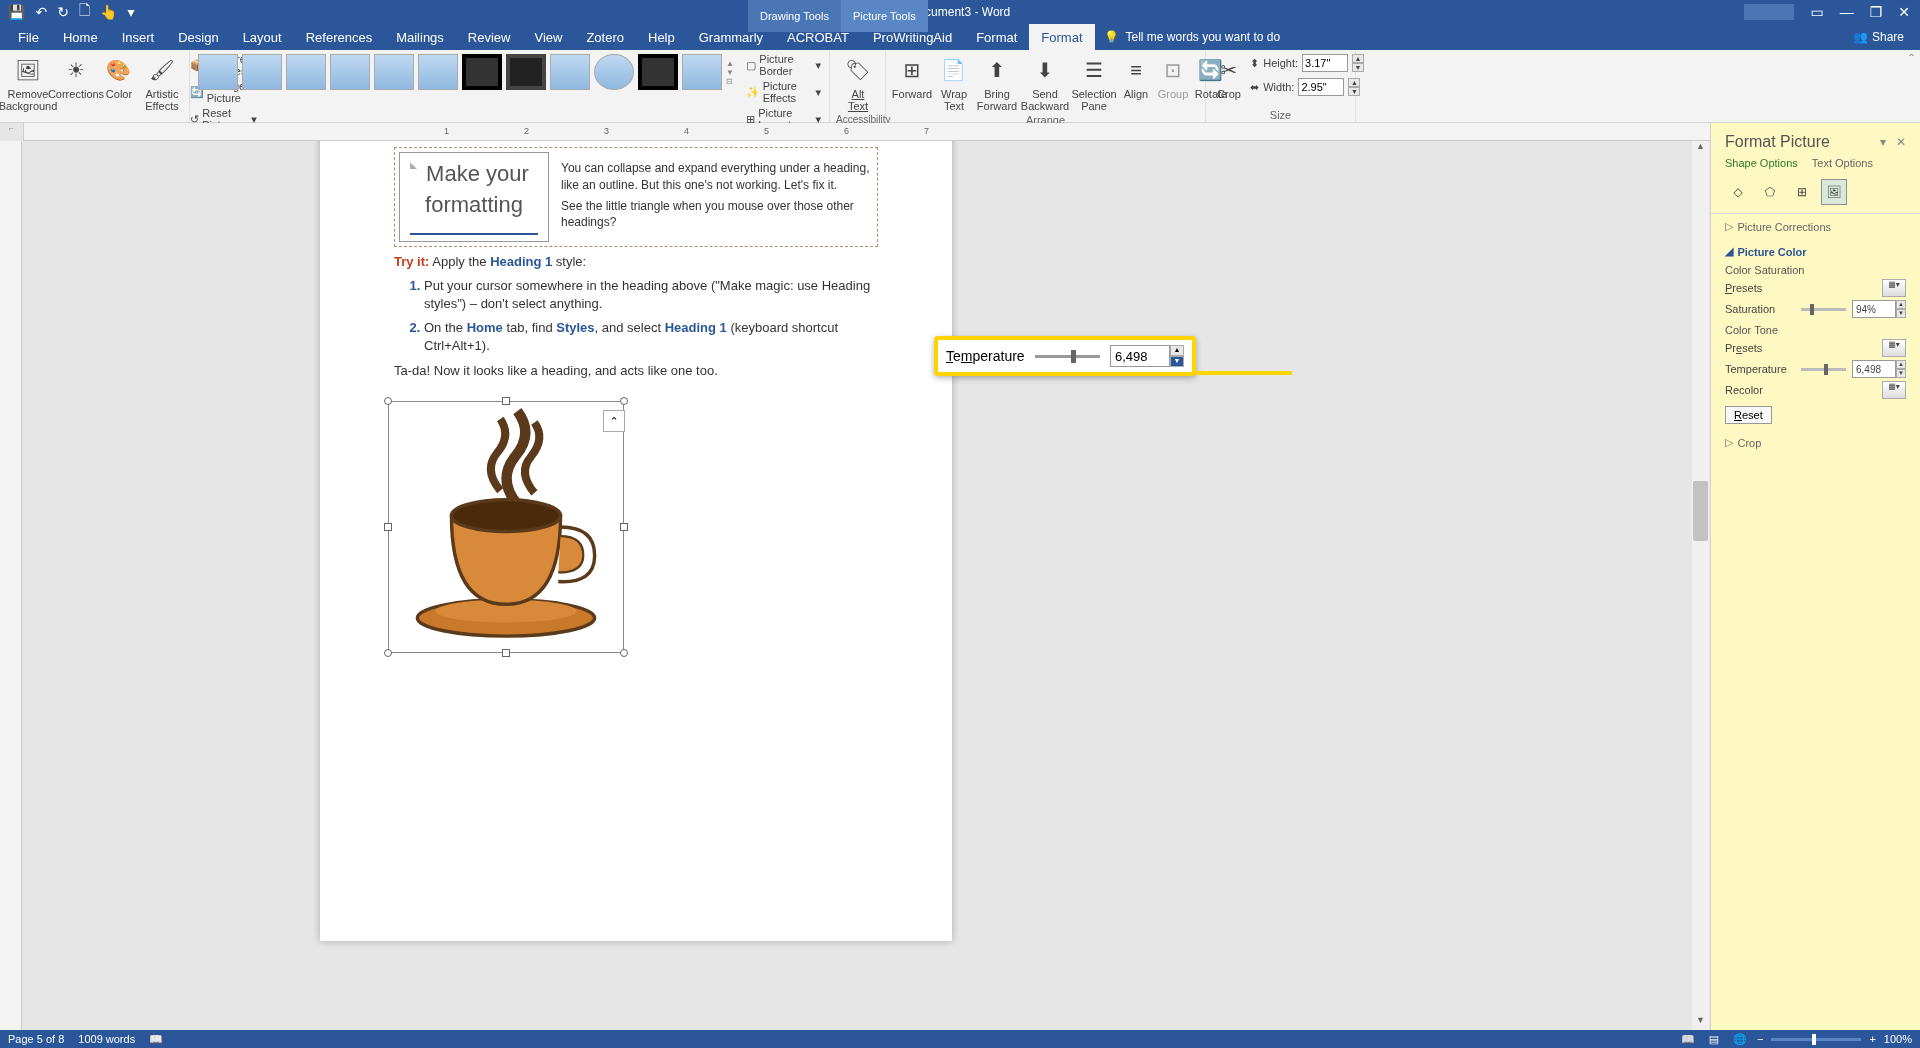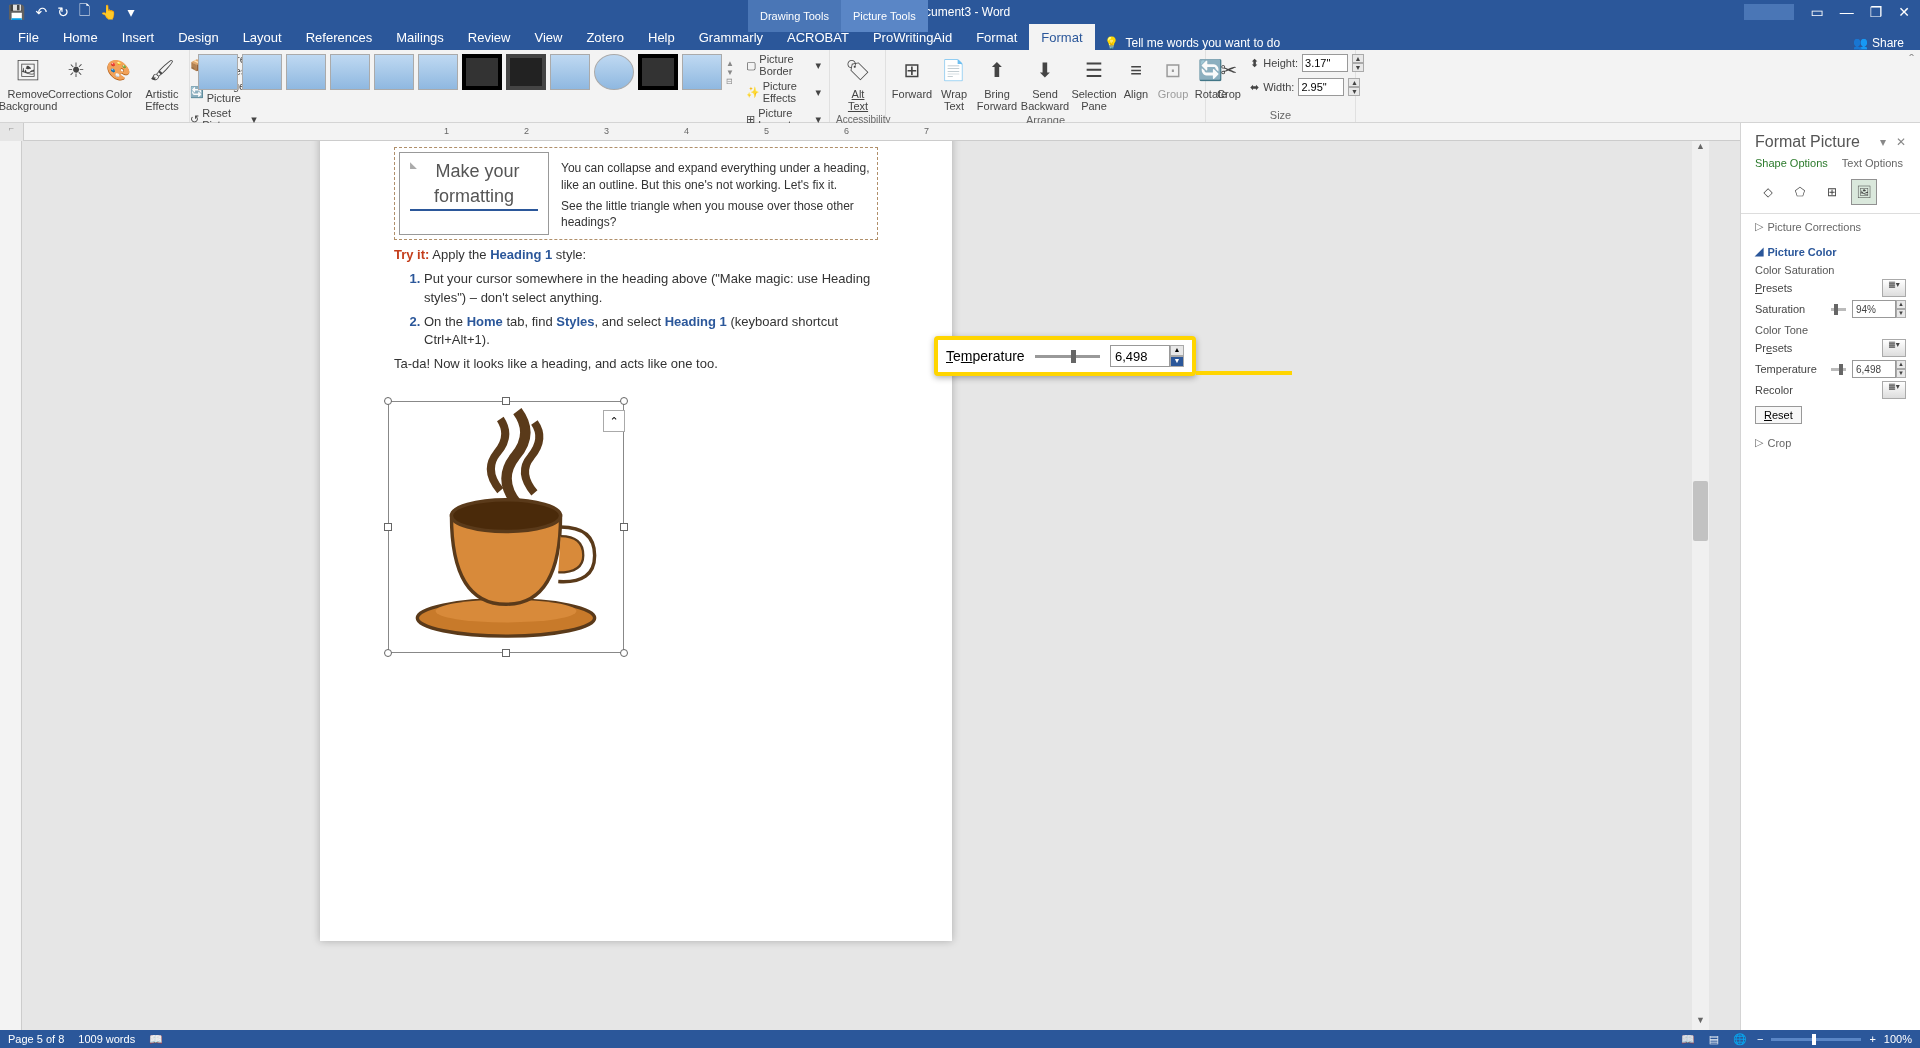--- a/index.html
+++ b/index.html
@@ -11,21 +11,21 @@
 .titlebar-left span { font-size: 14px; cursor: pointer; }
 .titlebar-center { position: absolute; left: 50%; transform: translateX(-50%); }
 .titlebar-tools { position: absolute; left: 748px; display: flex; height: 24px; }
 .tool-tab { background: #4a76b6; padding: 16px 12px; display: flex; align-items: center; font-size: 11px; }
 .tool-tab.light { background: #5a86c6; }
 .titlebar-right { margin-left: auto; display: flex; align-items: center; gap: 16px; padding-right: 10px; }
 .titlebar-right span { font-size: 14px; cursor: pointer; }
 .user-block { width: 50px; height: 16px; background: #4a76b6; }
 
 
-.ribbon-tabs { background: #2b579a; height: 26px; display: flex; align-items: flex-end; padding: 0 6px; }
+.ribbon-tabs { background: #2b579a; height: 26px; display: flex; align-items: center; padding: 0 6px; }
 .ribbon-tab { color: white; font-size: 13px; padding: 0 12px; height: 26px; display: flex; align-items: center; cursor: pointer; }
 .ribbon-tab.active { background: #f3f3f3; color: #2b579a; }
 .tellme { display: flex; align-items: center; color: white; font-size: 12px; margin-left: 10px; gap: 6px; }
 .share-btn { margin-left: auto; color: white; font-size: 12px; display: flex; align-items: center; gap: 4px; padding-right: 10px; }
 
 
 .ribbon { background: #f3f3f3; height: 73px; display: flex; border-bottom: 1px solid #d4d4d4; font-size: 11px; color: #444; }
 .ribbon-group { display: flex; flex-direction: column; justify-content: space-between; border-right: 1px solid #e0e0e0; padding: 2px 6px 0 6px; }
 .ribbon-group-content { display: flex; align-items: flex-start; gap: 4px; flex: 1; }
 .ribbon-group-label { text-align: center; font-size: 11px; color: #666; padding-bottom: 1px; position: relative; }
@@ -51,21 +51,21 @@
 .h-ruler { flex: 1; position: relative; background: #f3f3f3; border-bottom: 1px solid #ccc; font-size: 9px; color: #666; }
 .h-ruler .tick { position: absolute; top: 3px; }
 
 
 .doc-area { position: absolute; top: 141px; left: 0; right: 210px; bottom: 18px; background: #e6e6e6; overflow: hidden; }
 .v-ruler { position: absolute; left: 0; top: 0; width: 22px; height: 100%; background: #f3f3f3; border-right: 1px solid #ccc; }
 .page { position: absolute; left: 320px; top: -20px; width: 632px; height: 820px; background: white; box-shadow: 0 0 8px rgba(0,0,0,0.25); padding: 20px 74px; font-size: 13px; line-height: 1.4; color: #333; }
 .page p { margin: 4px 0; }
 .heading-box { border: 1px dashed #b08f6a; padding: 4px; margin: 6px 0; display: flex; gap: 12px; }
 .heading-left { border: 1px solid #999; padding: 6px 10px; width: 150px; }
-.heading-left .big { font-size: 18px; color: #555; font-family: 'Segoe UI Light'; text-align: center; border-bottom: 2px solid #2b579a; padding-bottom: 0; }
+.heading-left .big { font-size: 22px; color: #555; font-family: 'Segoe UI Light'; text-align: center; border-bottom: 2px solid #2b579a; padding-bottom: 12px; }
 .heading-right { flex: 1; font-size: 12px; }
 .tryit { color: #c43e1c; font-weight: bold; }
 .linkish { color: #2b579a; font-weight: bold; }
 ol { margin-left: 30px; margin-top: 4px; }
 ol li { margin: 6px 0; font-size: 13px; }
 ol li::marker { color: #2b579a; font-weight: bold; }
 
 
 .pic-sel { position: absolute; left: 388px; top: 260px; width: 236px; height: 252px; border: 1px solid #888; }
 .handle { position: absolute; width: 8px; height: 8px; background: white; border: 1px solid #666; border-radius: 50%; }
@@ -82,21 +82,21 @@
 .callout .lbl { flex: 0 0 auto; }
 .callout .slider { flex: 1; margin: 0 10px; height: 3px; background: #999; position: relative; }
 .callout .slider .th { position: absolute; top: -5px; left: 55%; width: 5px; height: 13px; background: #666; }
 .callout .valbox { width: 60px; height: 22px; border: 1px solid #999; padding: 0 4px; font-size: 13px; display:flex;align-items:center;background:#fff;}
 .callout .spn { display: flex; flex-direction: column; }
 .callout .spn span { width: 14px; height: 11px; background: #e8e8e8; border: 1px solid #aaa; font-size: 7px; text-align: center; cursor: pointer; }
 .callout .spn span.dn { background: #2b579a; color: white; }
 .callout-line { position: absolute; left: 1196px; top: 230px; width: 96px; height: 4px; background: #ffd500; }
 
 
-.fp-pane { position: absolute; top: 123px; right: 0; width: 180px; bottom: 18px; background: #ffffff; border-left: 1px solid #d4d4d4; font-size: 12px; color: #444; }
+.fp-pane { position: absolute; top: 123px; right: 0; width: 210px; bottom: 18px; background: #fef9c3; border-left: 1px solid #d4d4d4; font-size: 12px; color: #444; }
 .fp-title { padding: 10px 14px 6px; font-size: 16px; color: #555; display: flex; align-items: center; }
 .fp-close { margin-left: auto; display: flex; gap: 10px; font-size: 12px; color: #888; }
 .fp-tabs { display: flex; gap: 14px; padding: 0 14px 6px; font-size: 11px; }
 .fp-tabs span { cursor: pointer; color: #666; }
 .fp-tabs span.act { color: #2b7a2b; font-weight: 400; }
 .fp-icons { display: flex; gap: 6px; padding: 4px 14px 8px; border-bottom: 1px solid #ddd; }
 .fp-icons .ico { width: 26px; height: 26px; border: 1px solid transparent; display: flex; align-items: center; justify-content: center; cursor: pointer; }
 .fp-icons .ico.act { border: 1px solid #919191; background: #dae8dc; }
 .fp-section { padding: 6px 14px; }
 .fp-sec-hdr { font-size: 11px; color: #2b579a; cursor: pointer; display: flex; align-items: center; gap: 4px; font-weight: 600; }

